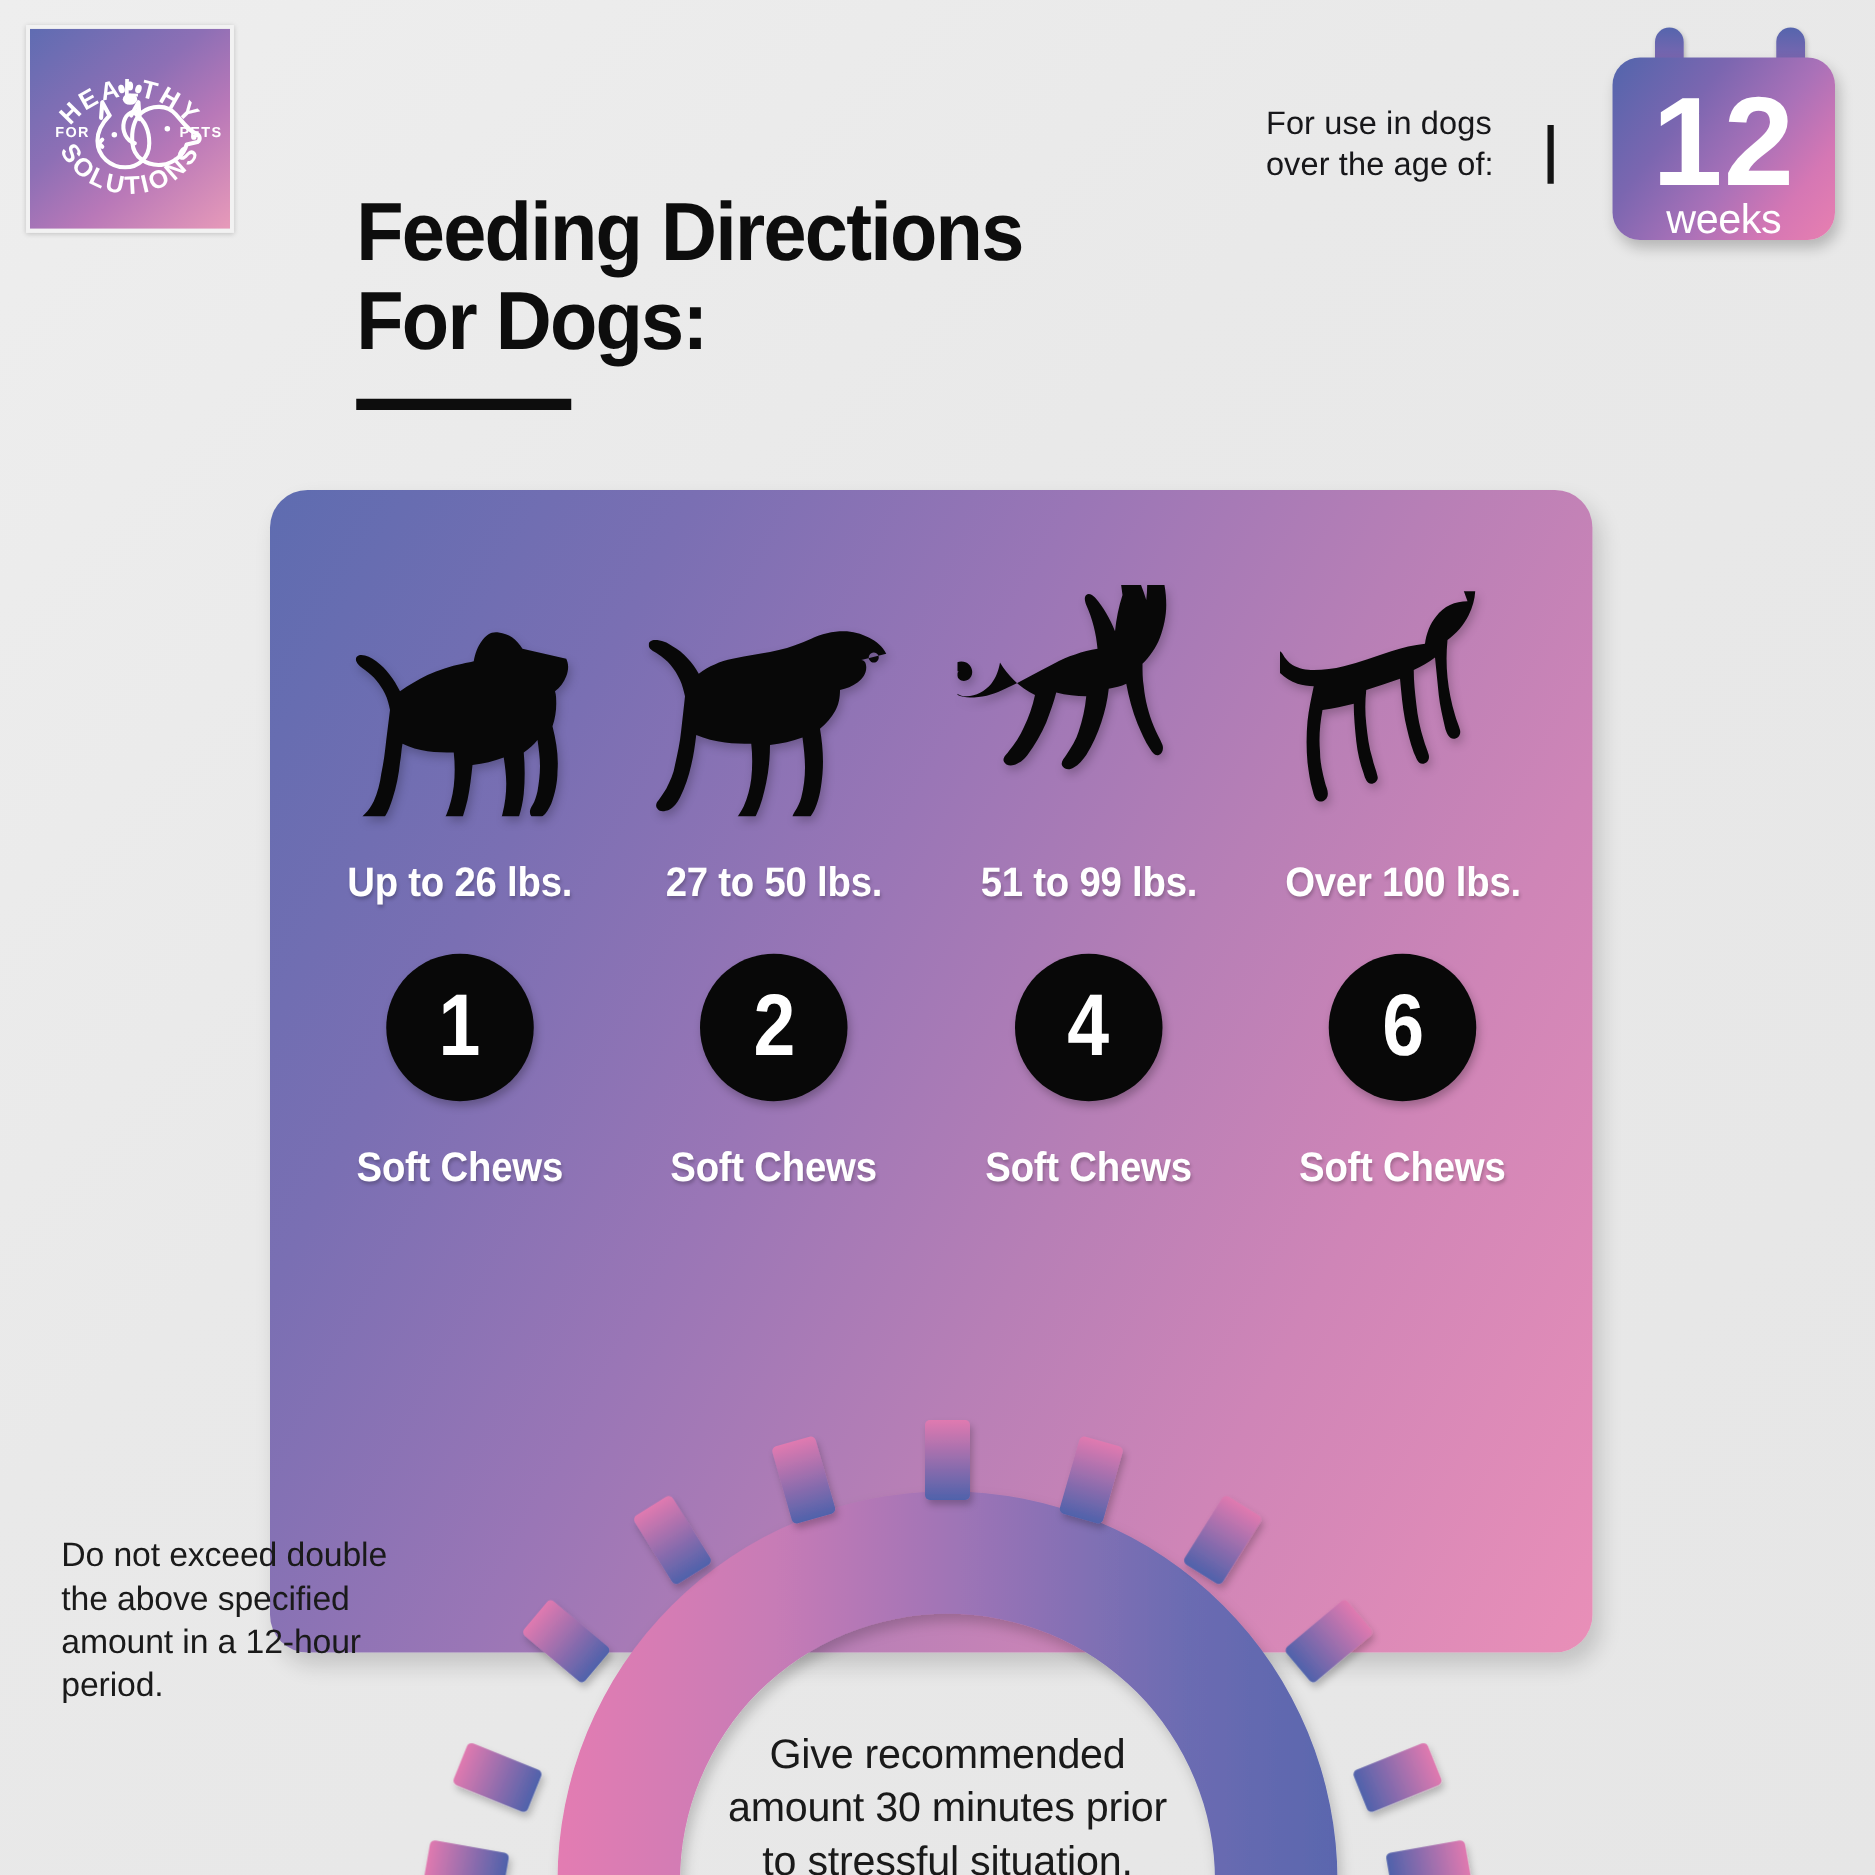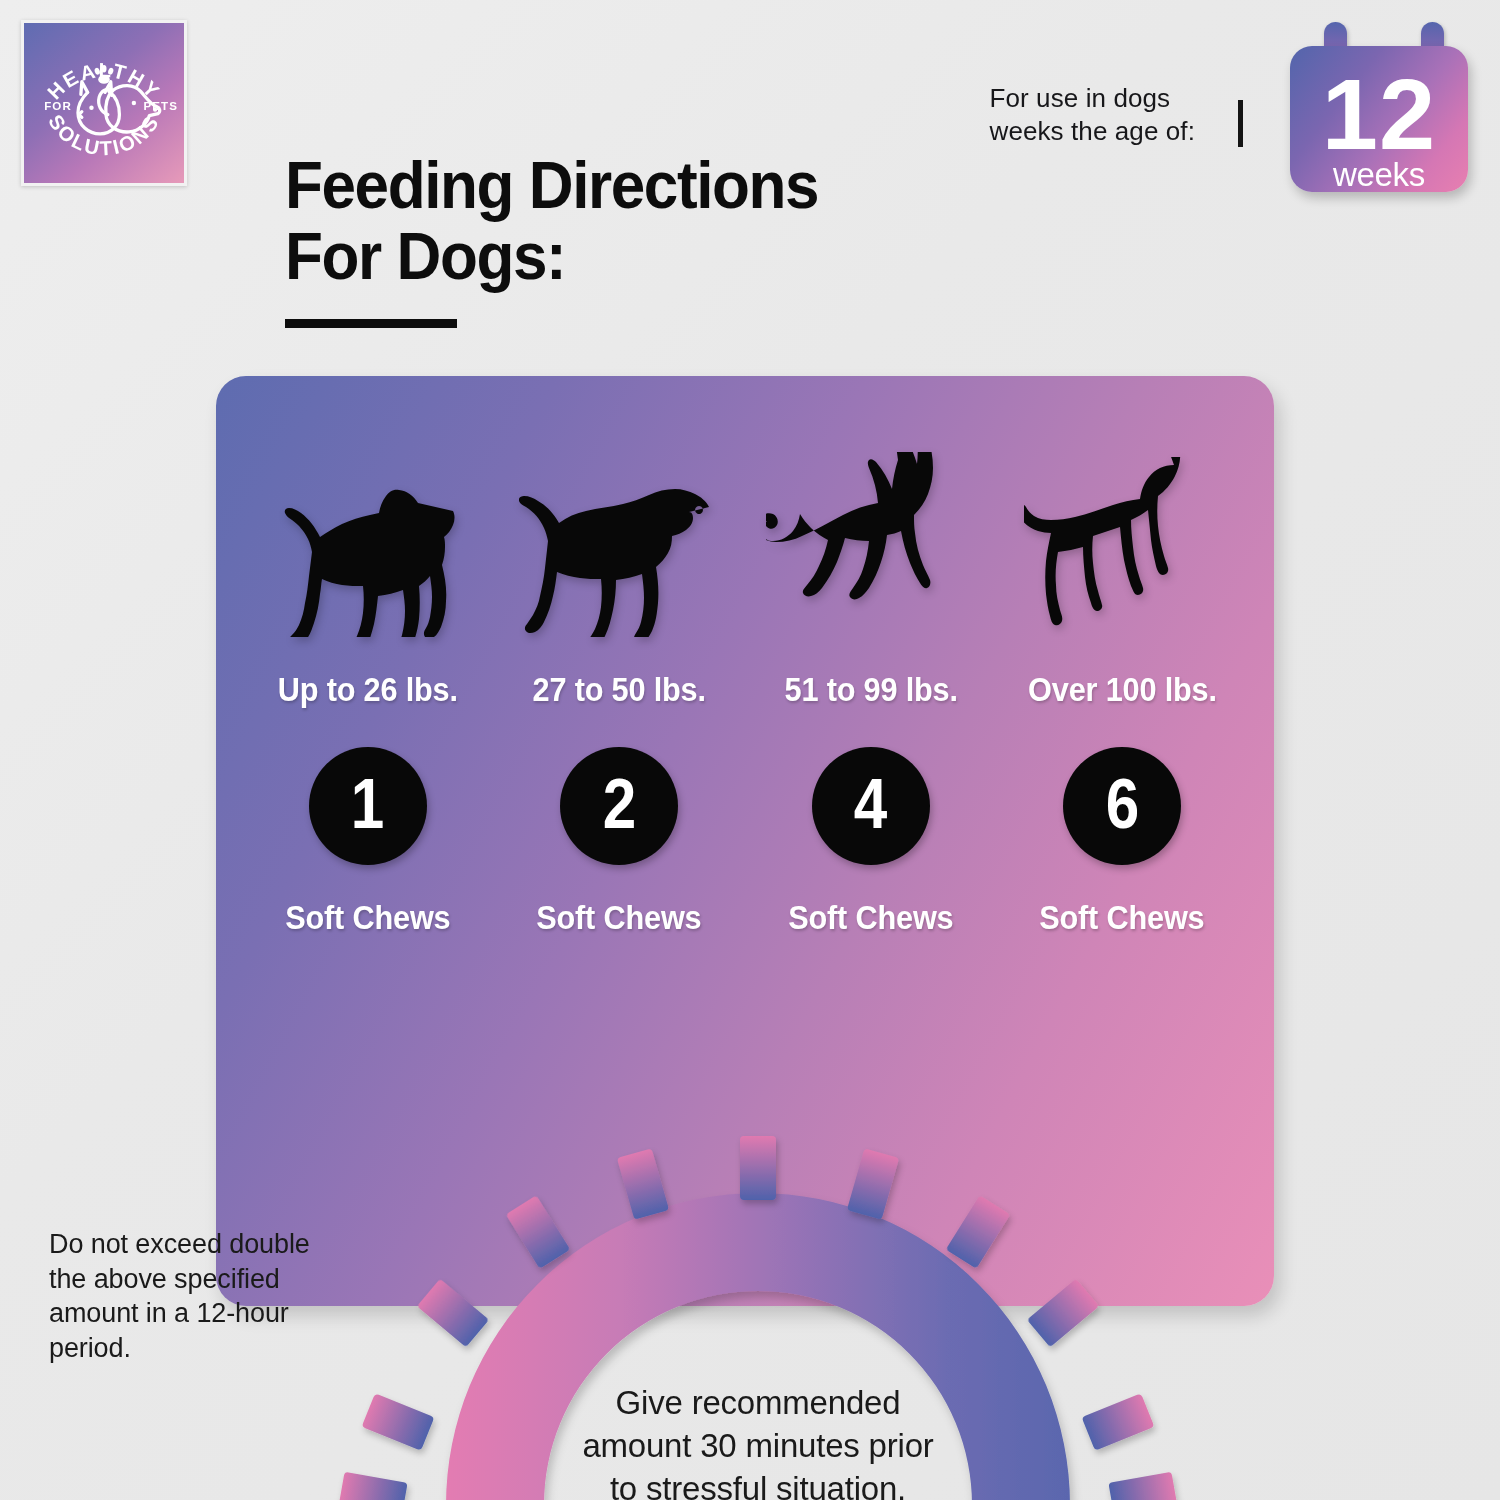--- a/index.html
+++ b/index.html
@@ -126,21 +126,21 @@
     margin-top: 26px;
     width: 172px;
     height: 9px;
     background: #0d0d0d;
   }
 
   
   #dosage-card {
     position: absolute;
     left: 216px;
-    top: 376px;
+    top: 392px;
     width: 1058px;
     height: 930px;
     border-radius: 30px;
     background: linear-gradient(118deg,
       #5e6cb0 0%,
       #7a6fb3 22%,
       #9a76b6 42%,
       #b77fb6 60%,
       #cf85b7 76%,
       #e98fb8 100%);
@@ -287,21 +287,21 @@
         <circle cx="114" cy="83" r="2.3" fill="#ffffff" stroke="none"></circle>
         <circle cx="136" cy="90" r="2.2" fill="#ffffff" stroke="none"></circle>
       </g>
 
       <text x="21" y="90" font-family="Liberation Sans, sans-serif" font-size="12" font-weight="700" fill="#ffffff" letter-spacing="1.1">FOR</text>
       <text x="124" y="90" font-family="Liberation Sans, sans-serif" font-size="12" font-weight="700" fill="#ffffff" letter-spacing="1.1">PETS</text>
     </svg>
   </div>
 
   <div id="age-note">For use in dogs
-weeks the age of:</div>
+over the age of:</div>
 
   <div id="age-divider"></div>
 
   <div id="calendar-icon">
     <div class="cal-ring" id="cal-ring-left"></div>
     <div class="cal-ring" id="cal-ring-right"></div>
     <div id="cal-body">
       <div id="cal-number">12</div>
       <div id="cal-unit">weeks</div>
     </div>

